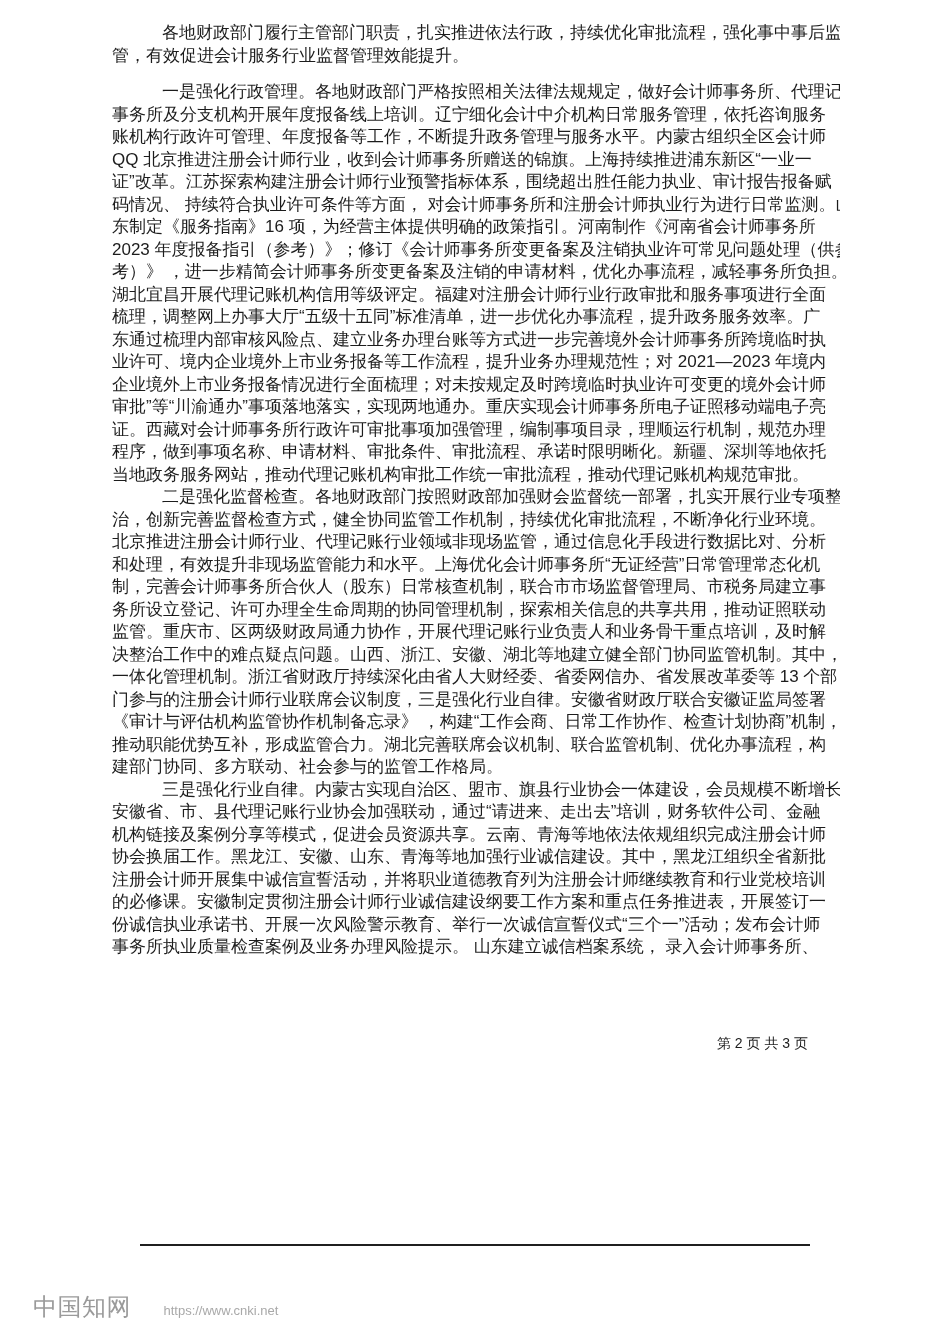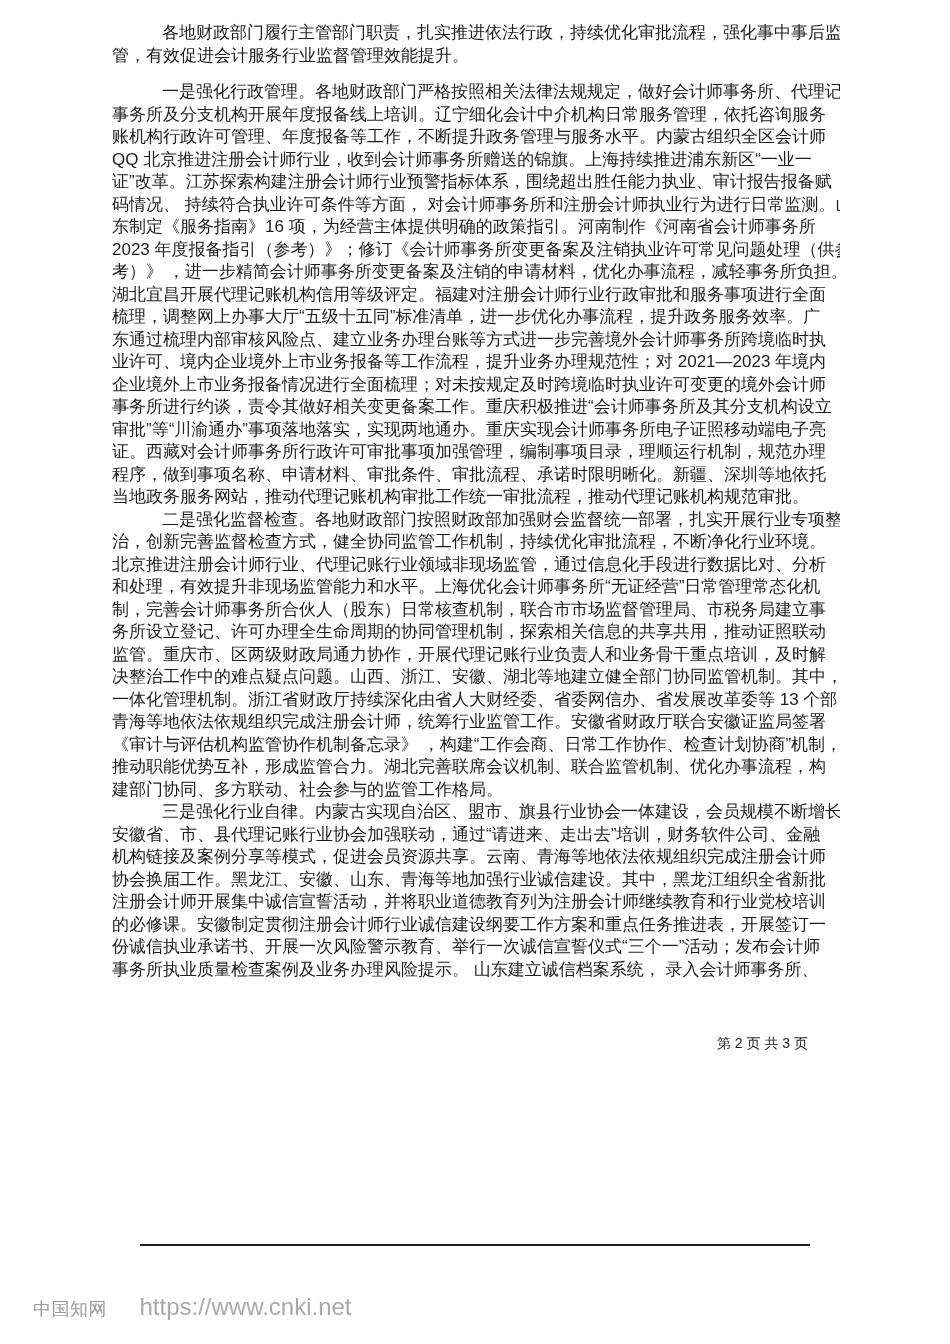--- a/index.html
+++ b/index.html
@@ -32,28 +32,28 @@
     position: absolute;
     top: 1244px; left: 140px; width: 670px; height: 2px;
     background: #1f1f1f;
   }
   .watermark {
     position: absolute;
     left: 33px; top: 1295px; width: 500px; height: 26px;
   }
   .wm-brand {
     display: inline-block;
-    color: #9a9a9a; font-size: 18px; line-height: 24px;
+    color: #9a9a9a; font-size: 24px; line-height: 24px;
     letter-spacing: 0.5px;
     vertical-align: baseline;
   }
   .wm-url {
     display: inline-block;
     margin-left: 28px;
-    color: #a9a9a9; font-size: 24px; line-height: 24px;
+    color: #a9a9a9; font-size: 13px; line-height: 24px;
     vertical-align: baseline;
     text-decoration: none;
   }
 </style>
 </head>
 <body>
 
 <div class="page" data-name="document-page">
 
   <div class="doc-body" data-name="document-body">
@@ -69,37 +69,36 @@
         <div class="line" data-name="text-line">证”改革。江苏探索构建注册会计师行业预警指标体系，围绕超出胜任能力执业、审计报告报备赋</div>
         <div class="line" data-name="text-line">码情况、 持续符合执业许可条件等方面， 对会计师事务所和注册会计师执业行为进行日常监测。山</div>
         <div class="line" data-name="text-line">东制定《服务指南》16 项，为经营主体提供明确的政策指引。河南制作《河南省会计师事务所</div>
         <div class="line" data-name="text-line">2023 年度报备指引（参考）》；修订《会计师事务所变更备案及注销执业许可常见问题处理（供参</div>
         <div class="line" data-name="text-line">考）》 ，进一步精简会计师事务所变更备案及注销的申请材料，优化办事流程，减轻事务所负担。</div>
         <div class="line" data-name="text-line">湖北宜昌开展代理记账机构信用等级评定。福建对注册会计师行业行政审批和服务事项进行全面</div>
         <div class="line" data-name="text-line">梳理，调整网上办事大厅“五级十五同”标准清单，进一步优化办事流程，提升政务服务效率。广</div>
         <div class="line" data-name="text-line">东通过梳理内部审核风险点、建立业务办理台账等方式进一步完善境外会计师事务所跨境临时执</div>
         <div class="line" data-name="text-line">业许可、境内企业境外上市业务报备等工作流程，提升业务办理规范性；对 2021—2023 年境内</div>
         <div class="line" data-name="text-line">企业境外上市业务报备情况进行全面梳理；对未按规定及时跨境临时执业许可变更的境外会计师</div>
-        <div class="line" data-name="text-line">事务所进行约谈，责令其做好相关变更备案工作。重庆积极推进“会计师事务所及其分支机构设立</div>
         <div class="line" data-name="text-line">审批”等“川渝通办”事项落地落实，实现两地通办。重庆实现会计师事务所电子证照移动端电子亮</div>
         <div class="line" data-name="text-line">证。西藏对会计师事务所行政许可审批事项加强管理，编制事项目录，理顺运行机制，规范办理</div>
         <div class="line" data-name="text-line">程序，做到事项名称、申请材料、审批条件、审批流程、承诺时限明晰化。新疆、深圳等地依托</div>
         <div class="line" data-name="text-line">当地政务服务网站，推动代理记账机构审批工作统一审批流程，推动代理记账机构规范审批。</div>
       </div>
       <div class="para" data-name="paragraph-3">
         <div class="line first" data-name="text-line">二是强化监督检查。各地财政部门按照财政部加强财会监督统一部署，扎实开展行业专项整</div>
         <div class="line" data-name="text-line">治，创新完善监督检查方式，健全协同监管工作机制，持续优化审批流程，不断净化行业环境。</div>
         <div class="line" data-name="text-line">北京推进注册会计师行业、代理记账行业领域非现场监管，通过信息化手段进行数据比对、分析</div>
         <div class="line" data-name="text-line">和处理，有效提升非现场监管能力和水平。上海优化会计师事务所“无证经营”日常管理常态化机</div>
         <div class="line" data-name="text-line">制，完善会计师事务所合伙人（股东）日常核查机制，联合市市场监督管理局、市税务局建立事</div>
         <div class="line" data-name="text-line">务所设立登记、许可办理全生命周期的协同管理机制，探索相关信息的共享共用，推动证照联动</div>
         <div class="line" data-name="text-line">监管。重庆市、区两级财政局通力协作，开展代理记账行业负责人和业务骨干重点培训，及时解</div>
         <div class="line" data-name="text-line">决整治工作中的难点疑点问题。山西、浙江、安徽、湖北等地建立健全部门协同监管机制。其中，</div>
         <div class="line" data-name="text-line">一体化管理机制。浙江省财政厅持续深化由省人大财经委、省委网信办、省发展改革委等 13 个部</div>
-        <div class="line" data-name="text-line">青海等地依法依规组织完成注册会计师，统筹行业监管工作。安徽省财政厅联合安徽证监局签署</div>
+        <div class="line" data-name="text-line">门参与的注册会计师行业联席会议制度，三是强化行业自律。安徽省财政厅联合安徽证监局签署</div>
         <div class="line" data-name="text-line">《审计与评估机构监管协作机制备忘录》 ，构建“工作会商、日常工作协作、检查计划协商”机制，</div>
         <div class="line" data-name="text-line">推动职能优势互补，形成监管合力。湖北完善联席会议机制、联合监管机制、优化办事流程，构</div>
         <div class="line" data-name="text-line">建部门协同、多方联动、社会参与的监管工作格局。</div>
       </div>
       <div class="para" data-name="paragraph-4">
         <div class="line first" data-name="text-line">三是强化行业自律。内蒙古实现自治区、盟市、旗县行业协会一体建设，会员规模不断增长。</div>
         <div class="line" data-name="text-line">安徽省、市、县代理记账行业协会加强联动，通过“请进来、走出去”培训，财务软件公司、金融</div>
         <div class="line" data-name="text-line">机构链接及案例分享等模式，促进会员资源共享。云南、青海等地依法依规组织完成注册会计师</div>
         <div class="line" data-name="text-line">协会换届工作。黑龙江、安徽、山东、青海等地加强行业诚信建设。其中，黑龙江组织全省新批</div>
         <div class="line" data-name="text-line">注册会计师开展集中诚信宣誓活动，并将职业道德教育列为注册会计师继续教育和行业党校培训</div>

